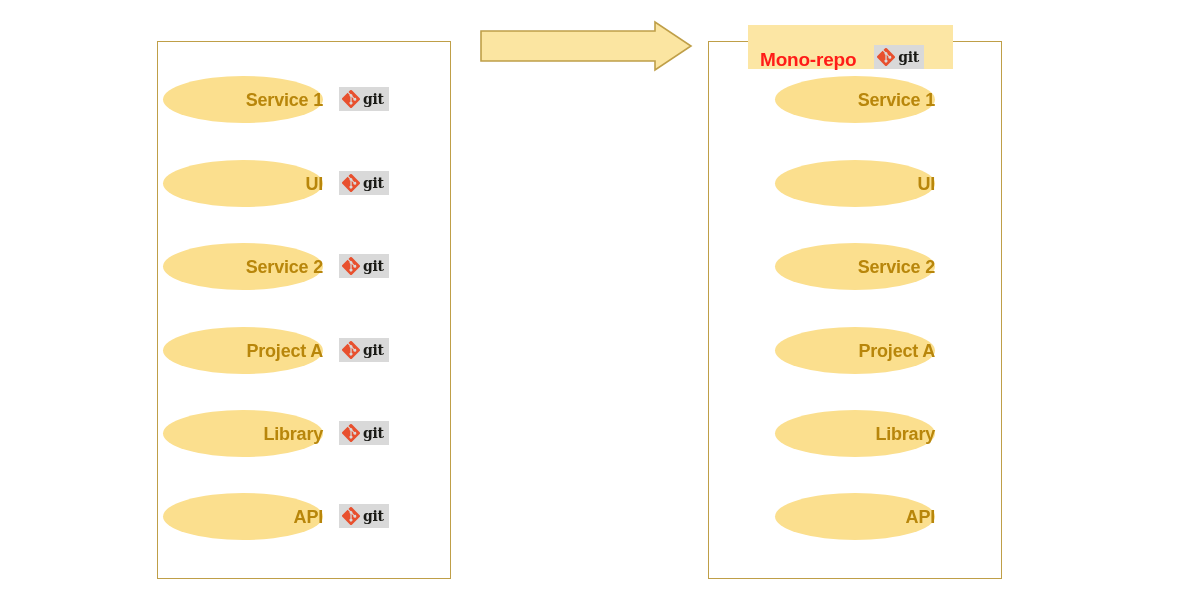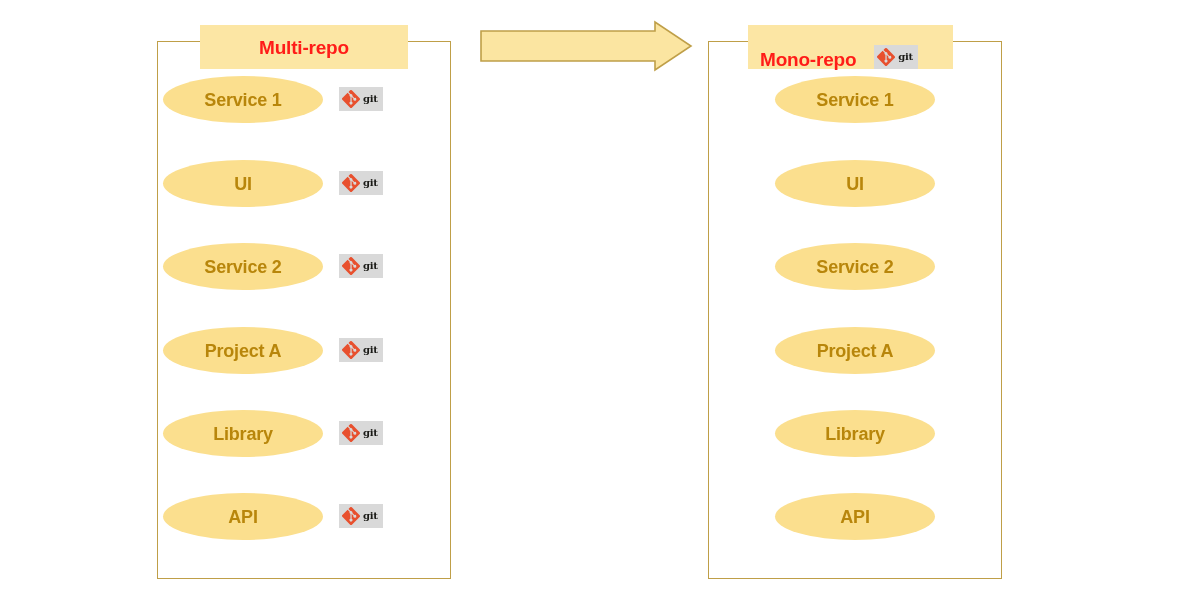--- a/index.html
+++ b/index.html
@@ -68,21 +68,21 @@
   .git-badge .git-mark {
     width: 18px;
     height: 18px;
     flex: 0 0 18px;
     display: block;
   }
   .git-badge .git-word {
     color: #1A1A16;
     font-family: "DejaVu Serif", "Liberation Serif", serif;
     font-weight: bold;
-    font-size: 10px;
+    font-size: 14px;
     line-height: 1;
     margin-left: 3px;
     letter-spacing: -0.3px;
   }
   
   .git-badge-row {
     position: absolute;
     left: 339px;
   }
   
@@ -92,21 +92,21 @@
 
   
   .node-ellipse {
     position: absolute;
     width: 160px;
     height: 47px;
     border-radius: 50% / 50%;
     background: #FBDF8E;
     display: flex;
     align-items: center;
-    justify-content: center;
+    justify-content: flex-end;
     box-sizing: border-box;
   }
   .node-label {
     color: #B8860B;
     font-size: 18px;
     font-weight: bold;
     letter-spacing: -0.2px;
     white-space: nowrap;
     line-height: 1;
   }
@@ -183,23 +183,20 @@
     <span class="git-word">git</span>
   </div>
 
   <div class="git-badge git-badge-row" style="top:504px">
     <svg class="git-mark" viewBox="0 0 92 92" aria-hidden="true">
       <path fill="#E8502E" d="M90.16 41.7 50.3 1.84a6.3 6.3 0 0 0-8.9 0l-8.28 8.28 10.5 10.5a7.48 7.48 0 0 1 9.47 9.53l10.12 10.12a7.48 7.48 0 1 1-4.49 4.22L49.27 35.1v24.84a7.48 7.48 0 1 1-6.16-.22V34.65a7.48 7.48 0 0 1-4.06-9.81l-10.35-10.36L1.84 41.4a6.3 6.3 0 0 0 0 8.9L41.7 90.16a6.3 6.3 0 0 0 8.9 0l39.56-39.56a6.3 6.3 0 0 0 0-8.9z"></path>
     </svg>
     <span class="git-word">git</span>
   </div>
 
-  <div class="panel-header" id="header-multi">
-    <span class="panel-title">Multi-repo</span>
-  </div>
 
   <svg id="transition-arrow" viewBox="0 0 214 52" aria-hidden="true">
     <polygon points="2,11 176,11 176,2 212,26 176,50 176,41 2,41" fill="#FBE5A1" stroke="#BF9F48" stroke-width="1.6" stroke-linejoin="miter"></polygon>
   </svg>
 
   <div class="panel" id="panel-mono"></div>
 
   <div class="node-ellipse col-right" style="top:76px">
     <span class="node-label">Service 1</span>
   </div>

